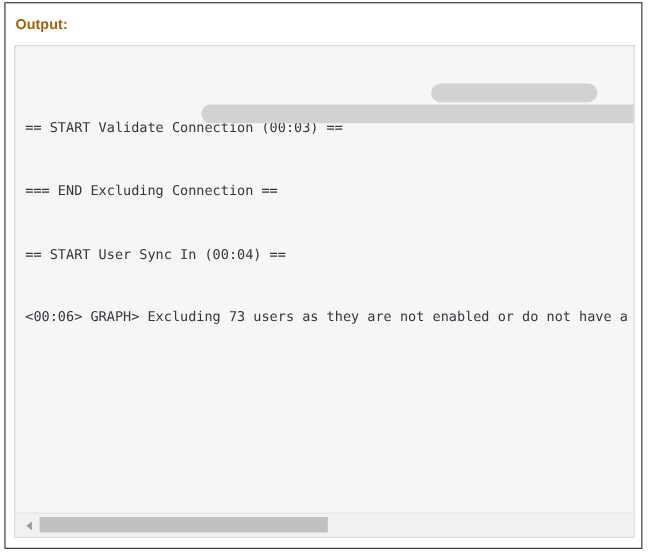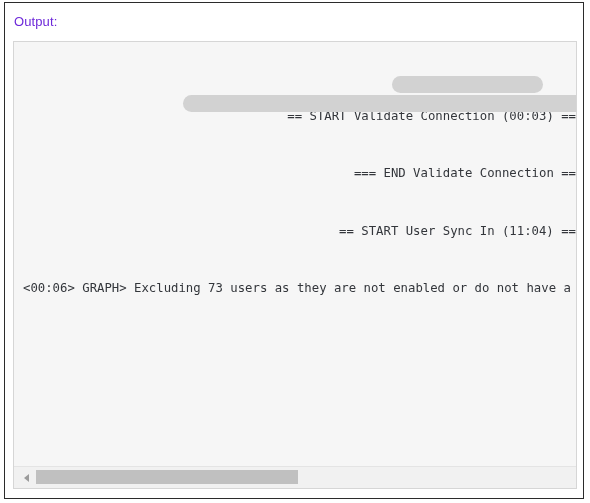--- a/index.html
+++ b/index.html
@@ -23,22 +23,22 @@
     border: 1px solid #2b2b2b;
     background: #ffffff;
     box-sizing: border-box;
   }
 
   #output-title {
     position: absolute;
     left: 9px;
     top: 11px;
     font-size: 13px;
-    font-weight: normal;
-    color: #6d28d9;
+    font-weight: bold;
+    color: #a16207;
     letter-spacing: 0.1px;
     white-space: nowrap;
   }
 
   #log-panel {
     position: absolute;
     left: 8px;
     top: 38px;
     width: 564px;
     height: 448px;
@@ -65,21 +65,20 @@
     font-size: 12.3px;
     line-height: 19.2px;
     color: #33363b;
     white-space: pre;
   }
 
   .log-line {
     white-space: pre;
     height: 19.2px;
     position: relative;
-    text-align: right;
   }
 
   .redaction {
     position: absolute;
     background: #d2d2d2;
     border-radius: 9px;
     z-index: 3;
   }
   #redaction-1 {
     left: 369px;
@@ -143,22 +142,22 @@
 <div id="app-frame">
 
   <div id="output-title">Output:</div>
 
   <div id="log-panel">
 
     <div id="log-viewport">
       <div id="log-lines">
 
         <div class="log-line">== START Validate Connection (00:03) ==</div>
-        <div class="log-line">=== END Validate Connection ==</div>
-        <div class="log-line">== START User Sync In (11:04) ==</div>
+        <div class="log-line">=== END Excluding Connection ==</div>
+        <div class="log-line">== START User Sync In (00:04) ==</div>
         <div class="log-line">&lt;00:06&gt; GRAPH&gt; Excluding 73 users as they are not enabled or do not have a Phon</div>
         
         
         
         
         
         
         
         
         

